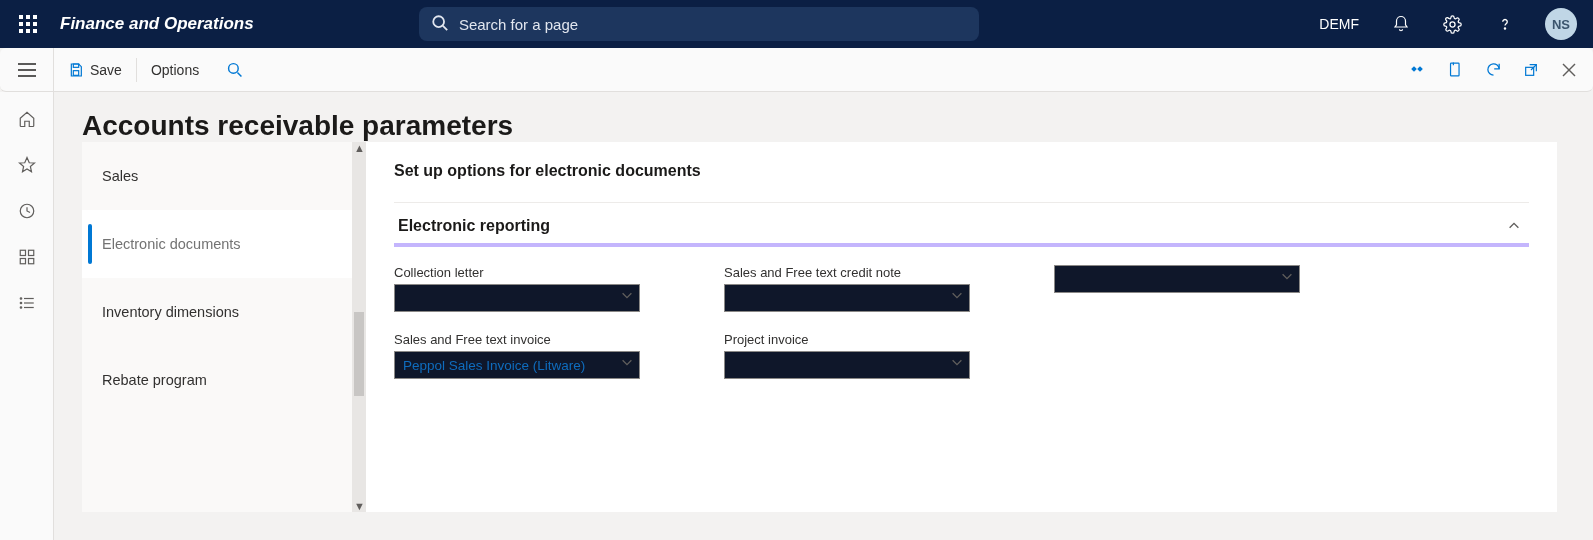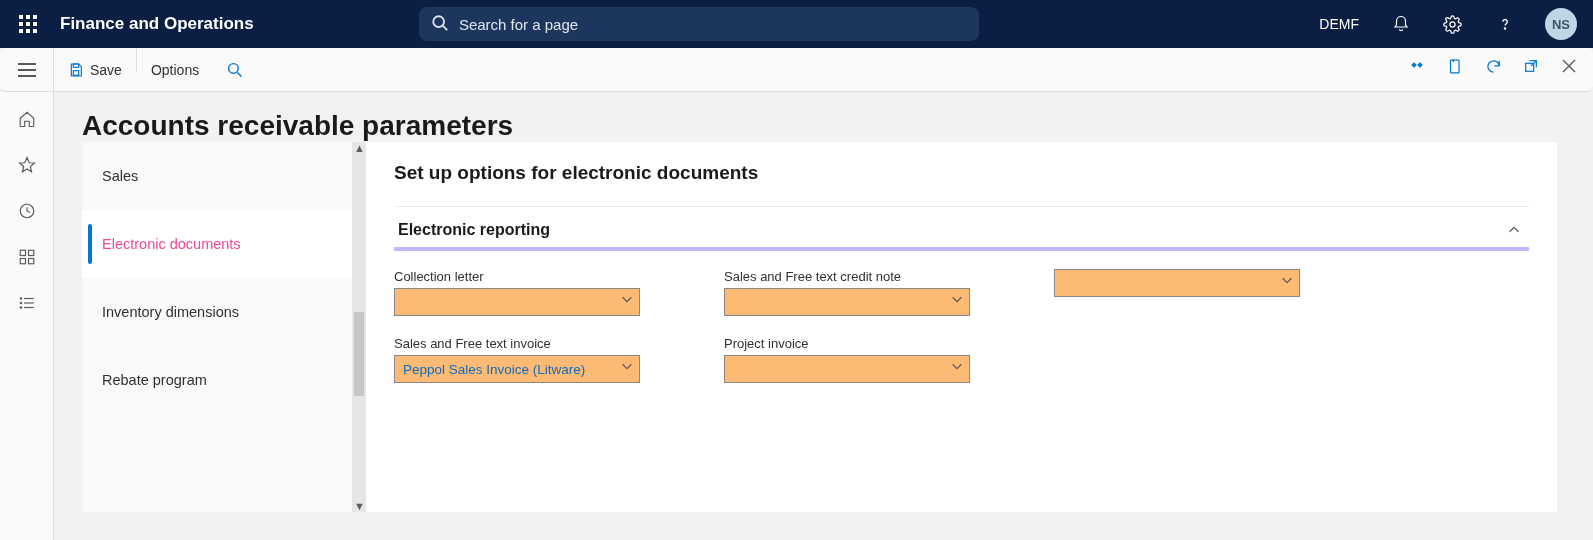--- a/index.html
+++ b/index.html
@@ -1,69 +1,69 @@
 <!DOCTYPE html>
 <html><head>
 <meta charset="utf-8">
 <style>
   * { box-sizing: border-box; margin: 0; padding: 0; font-family: "Segoe UI", -apple-system, sans-serif; }
   html, body { width: 1593px; height: 540px; overflow: hidden; background: #f3f2f1; }
 
   
   .topbar { height: 48px; background: #0b1f44; color: #fff; display: flex; align-items: center; padding: 0 8px; }
   .waffle { width: 40px; height: 48px; display:flex; align-items:center; justify-content:center; cursor:pointer;}
-  .app-title { font-size: 17px; font-weight: 600; margin-left: 12px; }
+  .app-title { font-size: 17px; font-weight: 600; margin-left: 12px; font-style: italic; }
   .search-wrap { margin-left: auto; margin-right: auto; position: relative; }
   .search-box { width: 560px; height: 34px; background: #1d365e; border: none; border-radius: 8px; color: #fff; padding: 0 12px 0 40px; font-size: 15px; }
   .search-box::placeholder { color: #e1e6ef; }
   .search-icon-pos { position: absolute; left: 12px; top: 7px; color:#e1e6ef; }
   .top-right { display:flex; align-items:center; gap:12px; margin-left:auto; }
   .top-right .txt { font-size: 14px; padding: 0 10px; }
   .top-icon-btn { width:40px; height:48px; display:flex; align-items:center; justify-content:center; cursor:pointer; color:#fff; }
   .avatar { width:32px; height:32px; border-radius:50%; background:#c0d6e6; color:#3b556e; display:flex; align-items:center; justify-content:center; font-size:13px; font-weight:600; margin: 0 8px; }
 
   
-  .cmdbar { height: 44px; background: #fafafa; border-bottom: 1px solid #e1dfdd; display:flex; align-items:flex-start; padding: 0 6px 0 0; border-radius: 6px; }
+  .cmdbar { height: 44px; background: #fafafa; border-bottom: 1px solid #e1dfdd; display:flex; align-items:center; padding: 0 6px 0 0; border-radius: 6px; }
   .hamburger { width:54px; height:44px; display:flex; align-items:center; justify-content:center; border-right:1px solid #e1dfdd; cursor:pointer; }
   .cmd-btn { height:44px; display:flex; align-items:center; gap:6px; padding: 0 14px; font-size:14px; color:#323130; cursor:pointer; }
   .cmd-sep { width:1px; height:24px; background:#e1dfdd; }
   .cmd-right { margin-left:auto; display:flex; align-items:center; gap:2px; }
   .cmd-right .ricon { width:36px; height:36px; display:flex; align-items:center; justify-content:center; cursor:pointer; color:#0078d4; }
   .cmd-right .ricon.close { color:#605e5c; }
 
   
   .shell { display:flex; height: calc(540px - 48px - 44px); }
   .leftrail { width:54px; background:#fafafa; border-right:1px solid #e1dfdd; display:flex; flex-direction:column; align-items:center; padding-top:18px; gap:28px; }
   .leftrail .ricon { cursor:pointer; color:#605e5c; }
 
   .content { flex:1; padding: 18px 36px 0 28px; overflow:hidden; }
   .page-title { font-size: 28px; font-weight:600; color:#1b1a19; }
 
   .panel-wrap { display:flex; height: calc(100% - 60px); }
   .side-tabs { width:270px; background:#faf9f8; position:relative; }
   .side-tab { height:68px; display:flex; align-items:center; padding: 0 20px; font-size:14.5px; color:#323130; cursor:pointer; }
-  .side-tab.active { background:#fff; color:#ec4899; position:relative; }
+  .side-tab.active { background:#fff; color:#737373; position:relative; }
   .side-tab.active::before { content:""; position:absolute; left:6px; top:14px; bottom:14px; width:4px; background:#0078d4; border-radius:2px; }
   .tabs-gutter { width:14px; background:#e8e6e4; position:relative; }
   .gutter-caret { position:absolute; left:2px; color:#605e5c; font-size:11px; cursor:pointer;}
   .gutter-caret.up { top:0; }
   .gutter-caret.down { bottom:0; }
   .gutter-thumb { position:absolute; left:2px; width:10px; top:170px; height:84px; background:#c8c6c4; }
 
   .main-area { flex:1; background:#fff; padding: 20px 28px; overflow:auto; }
-  .section-title { font-size:19px; font-weight:600; color:#1b1a19; margin-bottom:22px; }
+  .section-title { font-size:16px; font-weight:600; color:#1b1a19; margin-bottom:22px; }
   .section-header-row { display:flex; align-items:center; border-top:1px solid #edebe9; border-bottom:4px solid #c4b5fd; padding:14px 0 8px 0; }
   .section-subtitle { font-size:16px; font-weight:600; color:#1b1a19; flex:1; padding-left:4px;}
   .chev { color:#605e5c; cursor:pointer; padding-right:8px;}
 
   .fields-grid { display:flex; gap:84px; margin-top:18px; }
   .field-col { display:flex; flex-direction:column; gap:20px; }
   .field-label { font-size:13px; color:#323130; margin-bottom:4px; }
   .combo { position:relative; width:246px; }
-  .combo input { width:100%; height:28px; border:1px solid #8a8886; background:#fdba74; padding:0 28px 0 8px; font-size:13.5px; color:#323130; }
+  .combo input { width:100%; height:28px; border:1px solid #8a8886; background:#0f172a; padding:0 28px 0 8px; font-size:13.5px; color:#323130; }
   .combo input.selected { color:#0f6cbd; border-color:#8a8886; }
   .combo .arrow { position:absolute; right:6px; top:4px; color:#605e5c; cursor:pointer; }
 
   svg { display:block; }
 </style>
 </head>
 <body>
 
 <div class="topbar">
   <div class="waffle">

